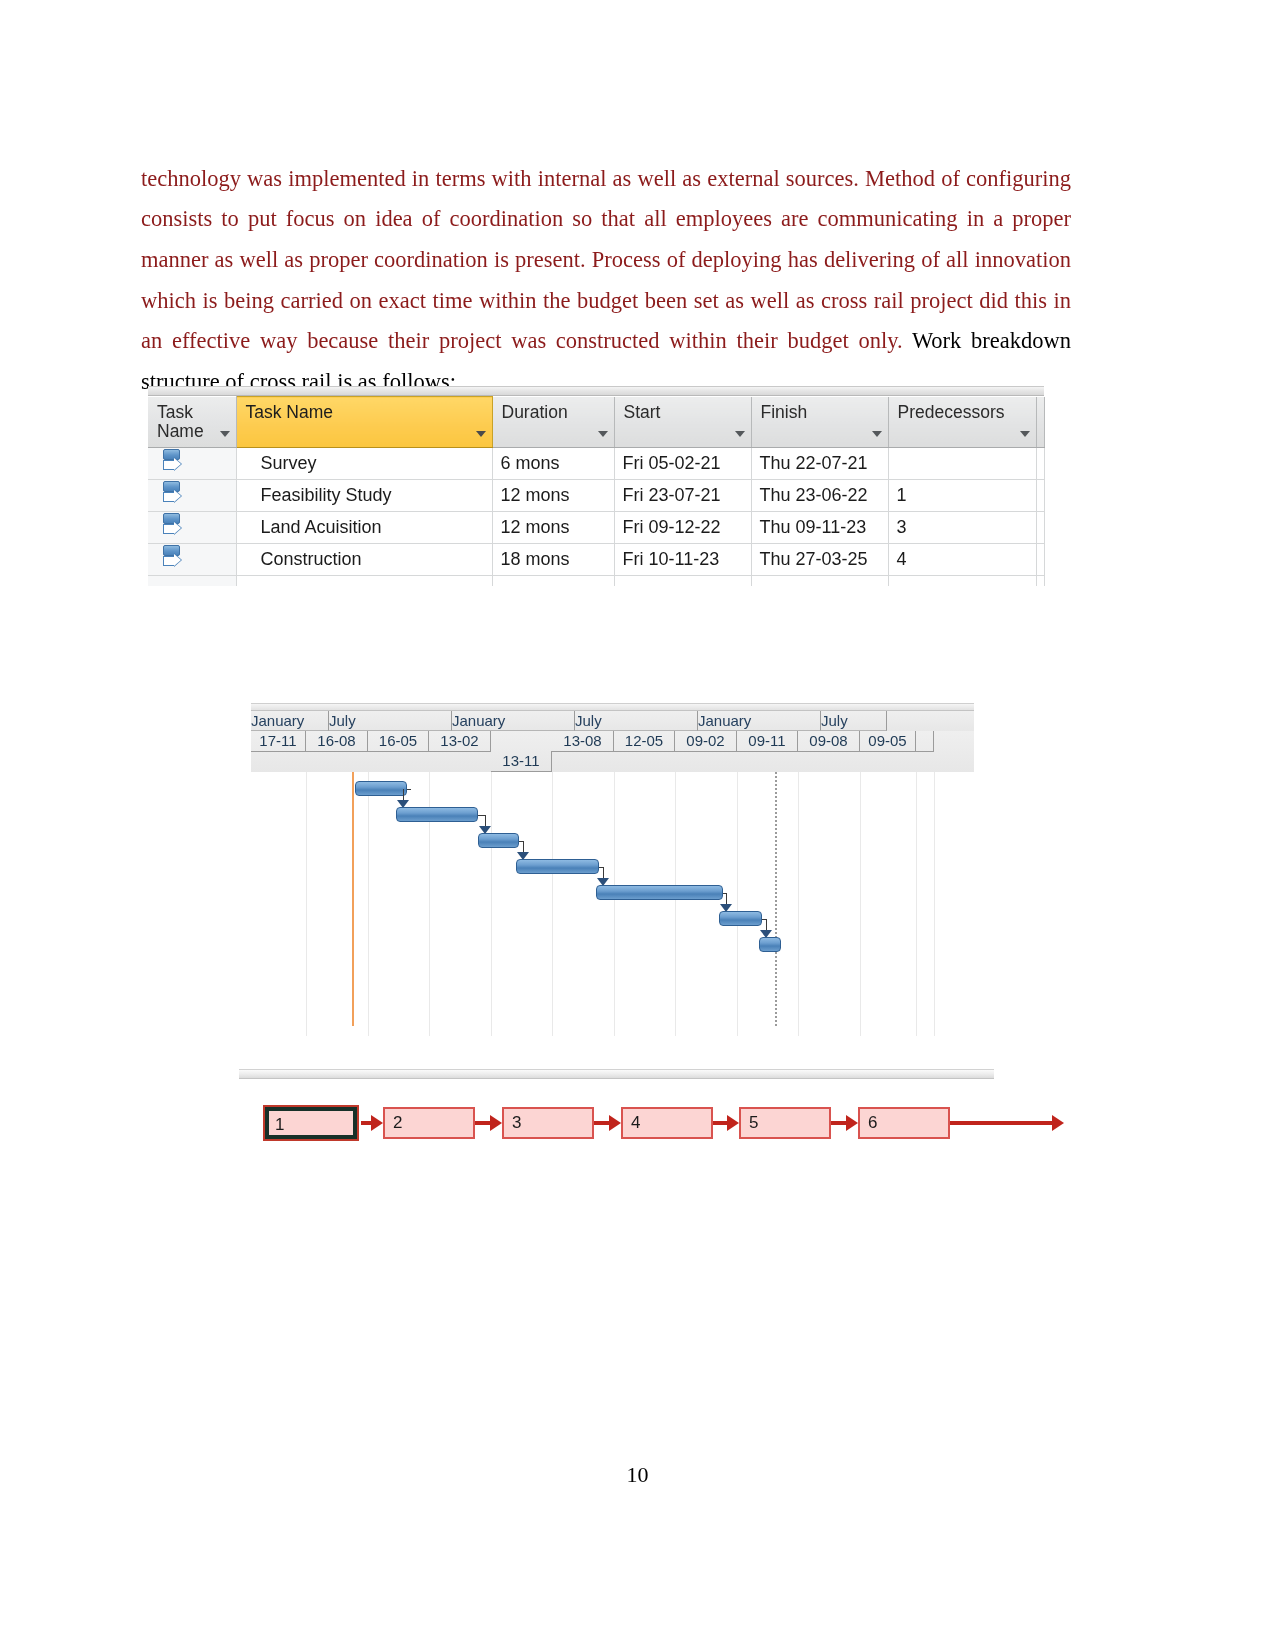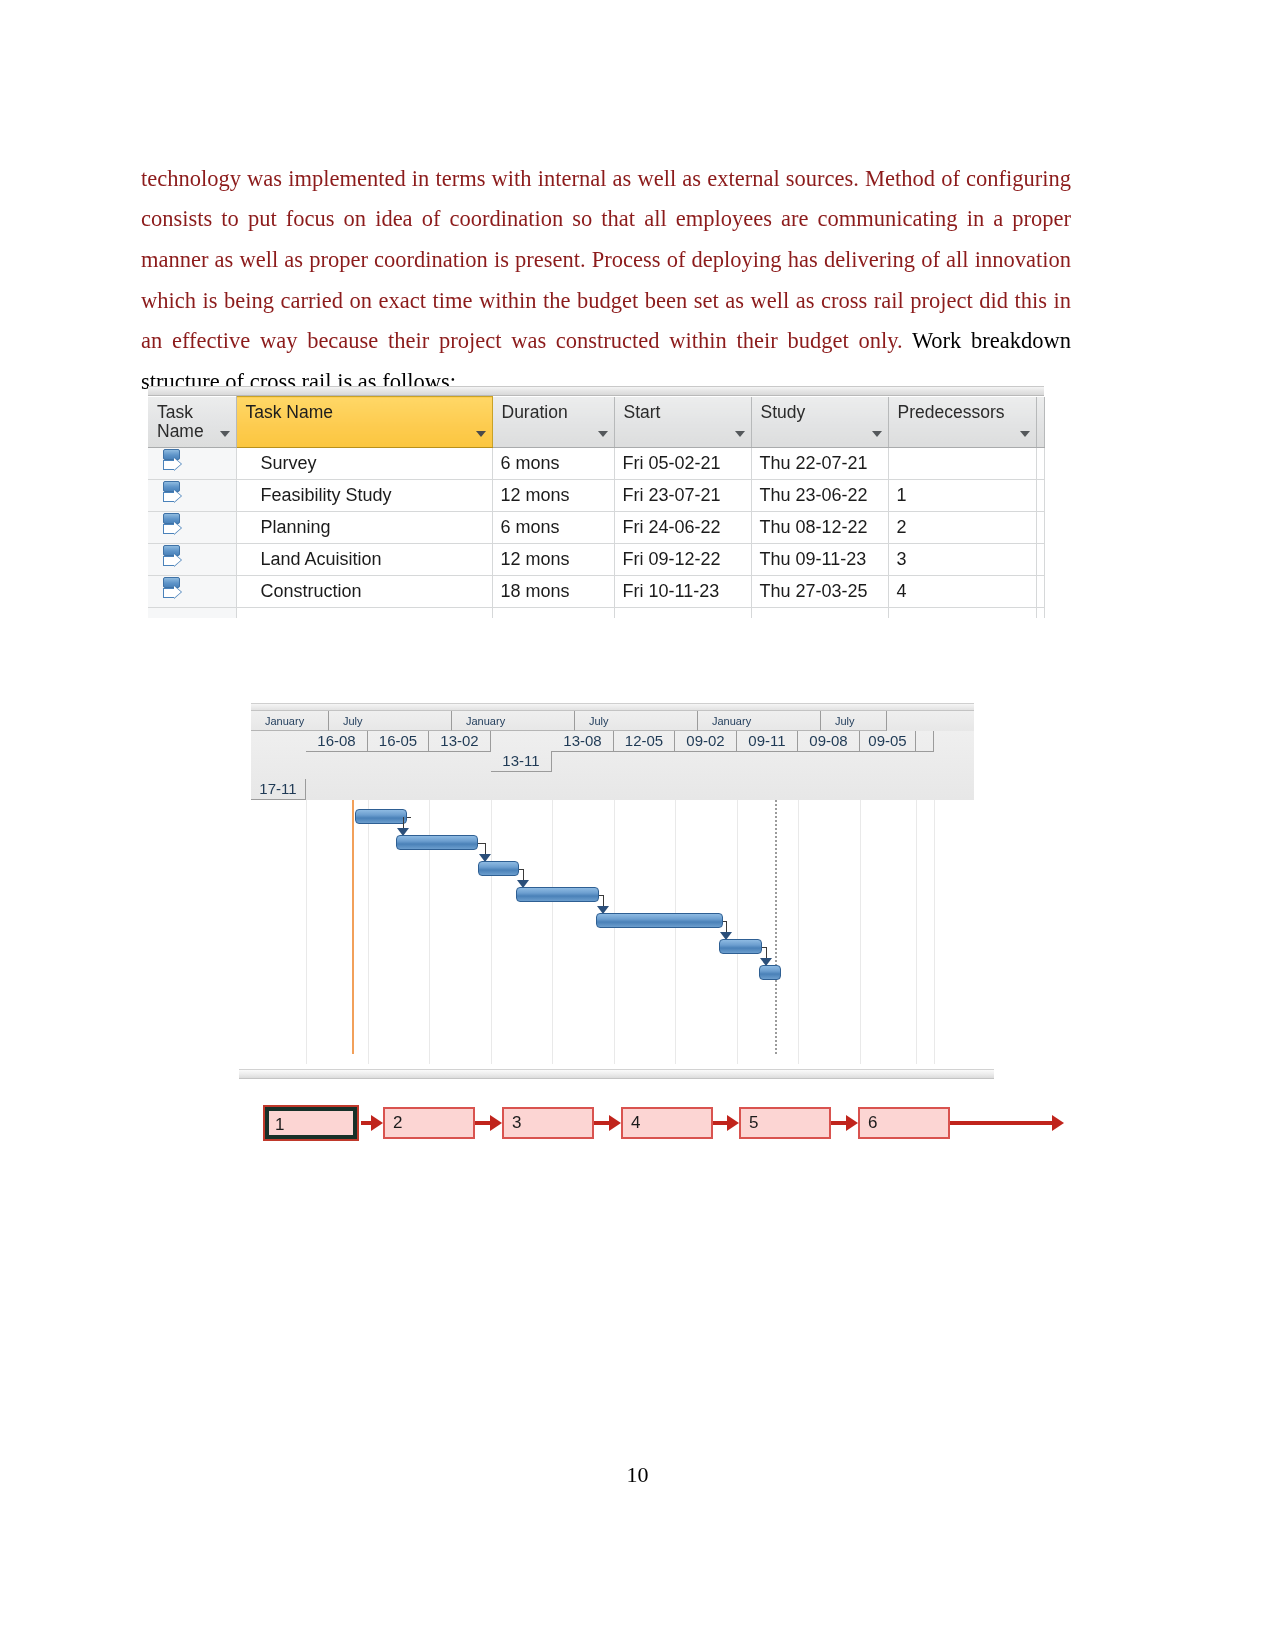--- a/index.html
+++ b/index.html
@@ -159,23 +159,23 @@
     border-bottom: 1px solid #c3c3c3;
   }
   .tl-row {
     display: flex;
     font-family: "Liberation Sans", sans-serif;
     background: linear-gradient(to bottom,#efefef 0%,#e7e7e7 100%);
   }
   .tl-major .cell {
     border-right: 1px solid #9b9b9b;
     border-bottom: 1px solid #b5b5b5;
-    font-size: 11px;
+    font-size: 15px;
     color: #26415f;
-    padding: 1px 0 1px 14px;
+    padding: 1px 0 1px 0;
     box-sizing: border-box;
     height: 20px;
     line-height: 18px;
     overflow: hidden;
     white-space: nowrap;
   }
   .tl-minor .cell {
     border-right: 1px solid #9b9b9b;
     border-bottom: 1px solid #9b9b9b;
     font-size: 15px;
@@ -331,21 +331,21 @@
           </th>
           <th>
             <span class="htxt">Duration</span>
             <span class="drop"></span>
           </th>
           <th>
             <span class="htxt">Start</span>
             <span class="drop"></span>
           </th>
           <th>
-            <span class="htxt">Study</span>
+            <span class="htxt">Finish</span>
             <span class="drop"></span>
           </th>
           <th>
             <span class="htxt">Predecessors</span>
             <span class="drop"></span>
           </th>
           <th></th>
         </tr>
       </thead>
       <tbody id="task-rows">
@@ -362,29 +362,20 @@
             <td class="mode-cell"><span class="mode-icon"><span class="chip"></span><span class="arrow"></span></span></td>
             <td class="name-cell">Feasibility Study</td>
             <td>12 mons</td>
             <td>Fri 23-07-21</td>
             <td>Thu 23-06-22</td>
             <td class="pred-cell">1</td>
             <td></td>
           </tr>
           <tr>
             <td class="mode-cell"><span class="mode-icon"><span class="chip"></span><span class="arrow"></span></span></td>
-            <td class="name-cell">Planning</td>
-            <td>6 mons</td>
-            <td>Fri 24-06-22</td>
-            <td>Thu 08-12-22</td>
-            <td class="pred-cell">2</td>
-            <td></td>
-          </tr>
-          <tr>
-            <td class="mode-cell"><span class="mode-icon"><span class="chip"></span><span class="arrow"></span></span></td>
             <td class="name-cell">Land Acuisition</td>
             <td>12 mons</td>
             <td>Fri 09-12-22</td>
             <td>Thu 09-11-23</td>
             <td class="pred-cell">3</td>
             <td></td>
           </tr>
           <tr>
             <td class="mode-cell"><span class="mode-icon"><span class="chip"></span><span class="arrow"></span></span></td>
             <td class="name-cell">Construction</td>
@@ -411,21 +402,21 @@
     <div class="gantt-topbar"></div>
     <div class="tl-row tl-major" id="tl-major">
         <div class="cell" style="width: 78px;">January</div>
         <div class="cell" style="width: 123px;">July</div>
         <div class="cell" style="width: 123px;">January</div>
         <div class="cell" style="width: 123px;">July</div>
         <div class="cell" style="width: 123px;">January</div>
         <div class="cell" style="width: 66px;">July</div>
       </div>
     <div class="tl-row tl-minor" id="tl-minor">
-        <div class="cell" style="width: 55px; margin-top: 48px;">17-11</div>
+        <div class="cell" style="width: 55px;">17-11</div>
         <div class="cell" style="width: 62px;">16-08</div>
         <div class="cell" style="width: 61px;">16-05</div>
         <div class="cell" style="width: 62px;">13-02</div>
         <div class="cell" style="width: 61px; margin-top: 20px;">13-11</div>
         <div class="cell" style="width: 62px;">13-08</div>
         <div class="cell" style="width: 61px;">12-05</div>
         <div class="cell" style="width: 62px;">09-02</div>
         <div class="cell" style="width: 61px;">09-11</div>
         <div class="cell" style="width: 62px;">09-08</div>
         <div class="cell" style="width: 56px;">09-05</div>

